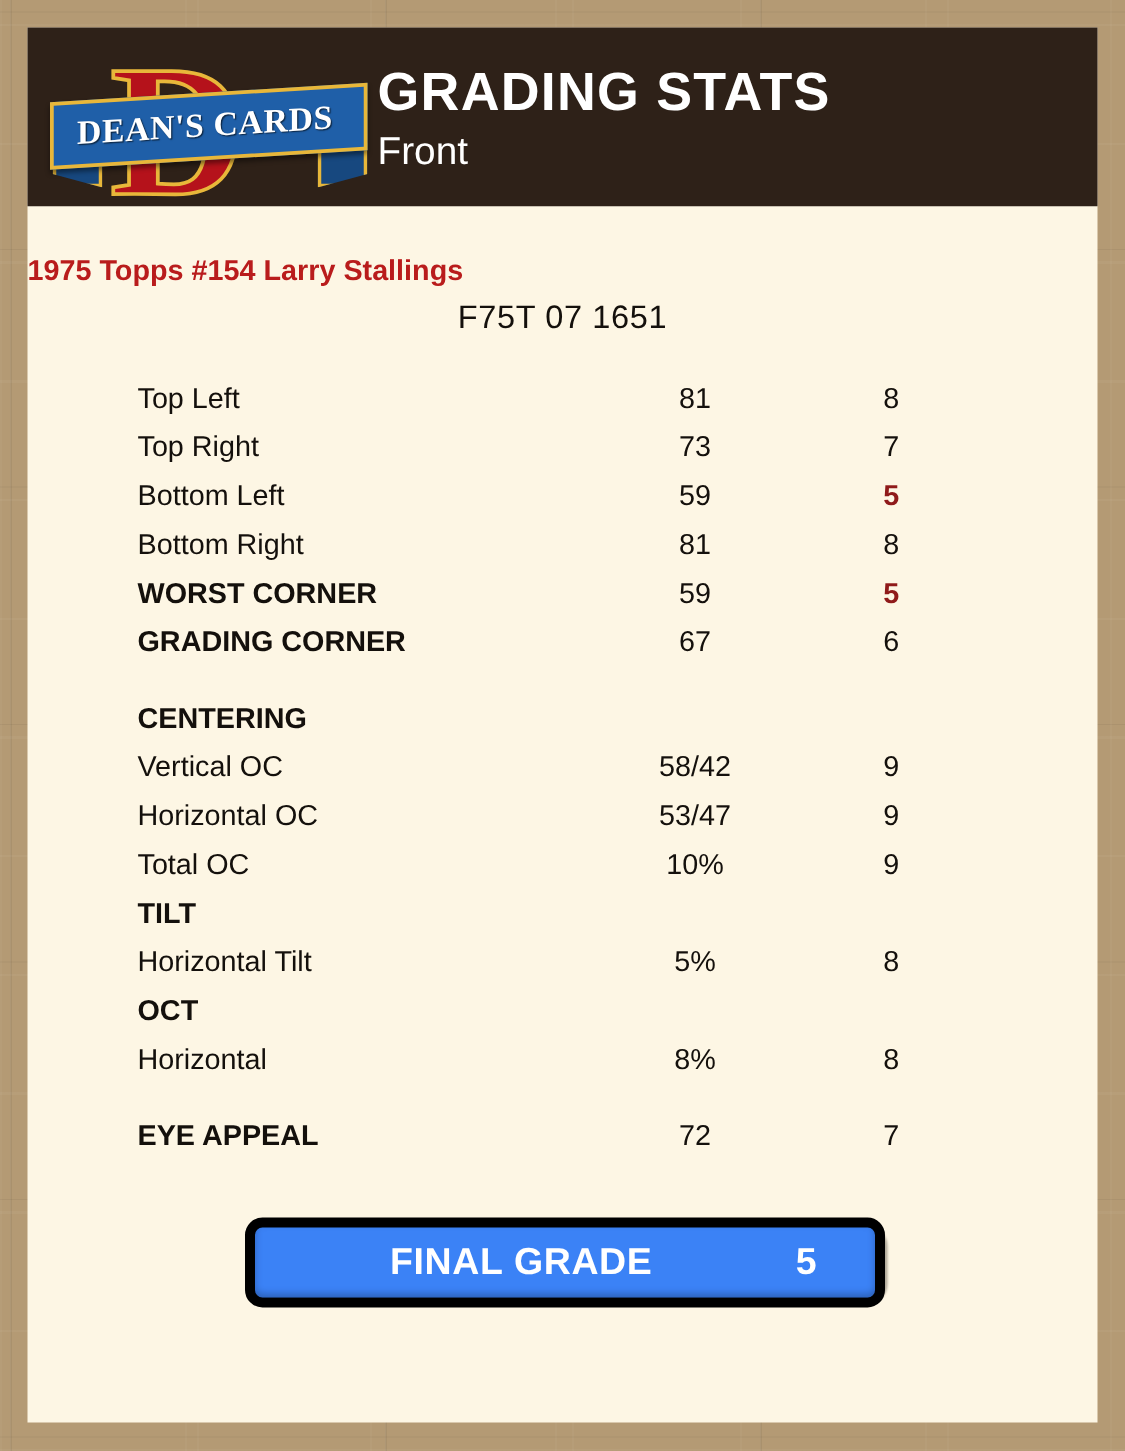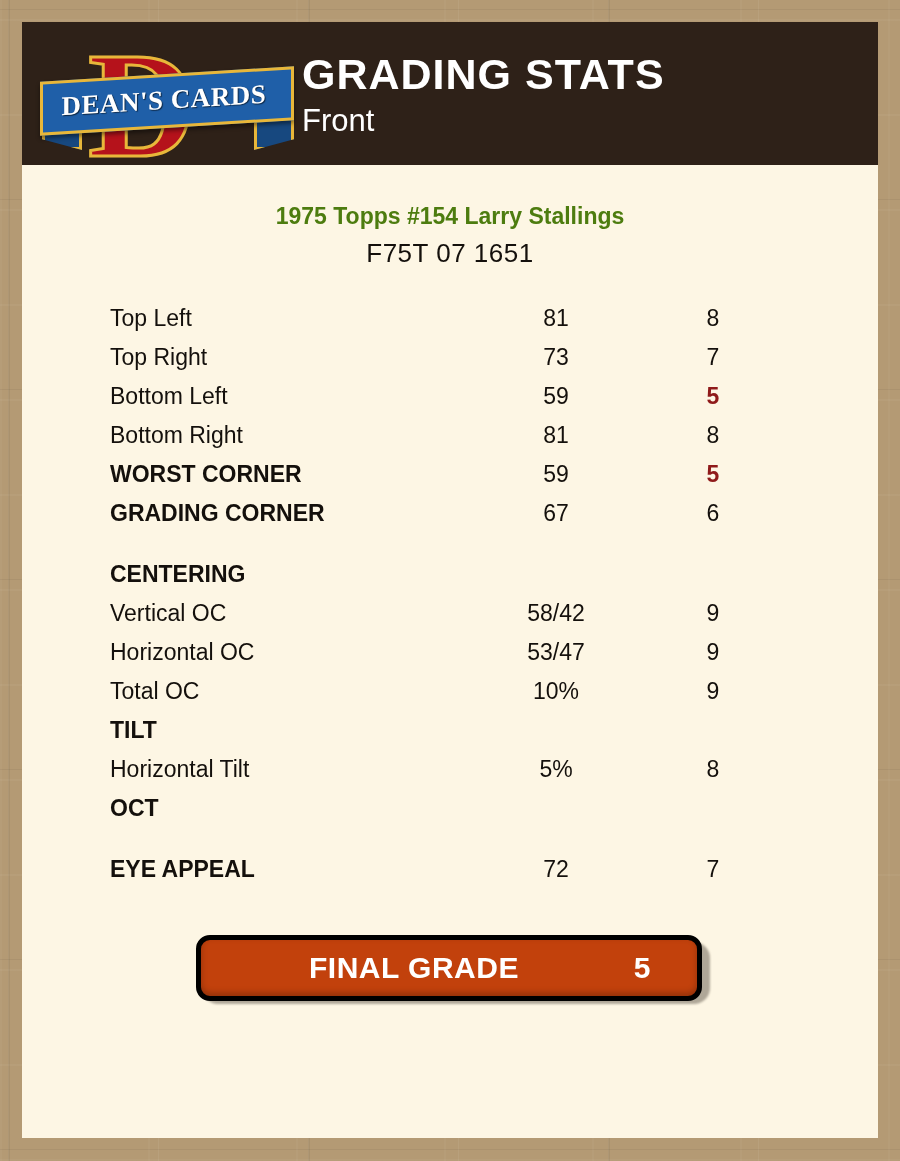--- a/index.html
+++ b/index.html
@@ -124,24 +124,24 @@
   .header-sub {
     font-size: 31px;
     line-height: 40px;
     font-weight: normal;
   }
 
   .body {
     padding: 26px 0 0 0;
   }
   .card-title {
-    text-align: center;
+    text-align: left;
     font-size: 23px;
     font-weight: bold;
-    color: #4d7c0f;
+    color: #b91c1c;
     margin-top: 12px;
   }
   .card-code {
     text-align: center;
     font-size: 26px;
     color: #14100c;
     margin-top: 8px;
     letter-spacing: 0.5px;
   }
 
@@ -179,22 +179,22 @@
     width: 508px;
     height: 62px;
     background: rgba(80,70,60,0.45);
     border-radius: 16px;
     filter: blur(1px);
   }
   .final-grade {
     position: relative;
     width: 496px;
     height: 56px;
-    background: #c2410c;
-    border: 5px solid #000000;
+    background: #3b82f6;
+    border: 8px solid #000000;
     border-radius: 14px;
     display: flex;
     align-items: center;
     color: #ffffff;
     box-shadow: inset 0 -3px 6px rgba(0,0,0,0.25);
   }
   .final-label {
     flex: 1 1 auto;
     text-align: center;
     font-size: 30px;
@@ -299,20 +299,25 @@
           <tr>
             <td class="label ind">Horizontal Tilt</td>
             <td class="value">5%</td>
             <td class="max">8</td>
           </tr>
           <tr>
             <td class="label sec">OCT</td>
             <td class="value"></td>
             <td class="max"></td>
           </tr>
+          <tr>
+            <td class="label ind">Horizontal</td>
+            <td class="value">8%</td>
+            <td class="max">8</td>
+          </tr>
           <tr class="spacer">
             <td></td>
             <td></td>
             <td></td>
           </tr>
           <tr>
             <td class="label sec">EYE APPEAL</td>
             <td class="value">72</td>
             <td class="max">7</td>
           </tr>

